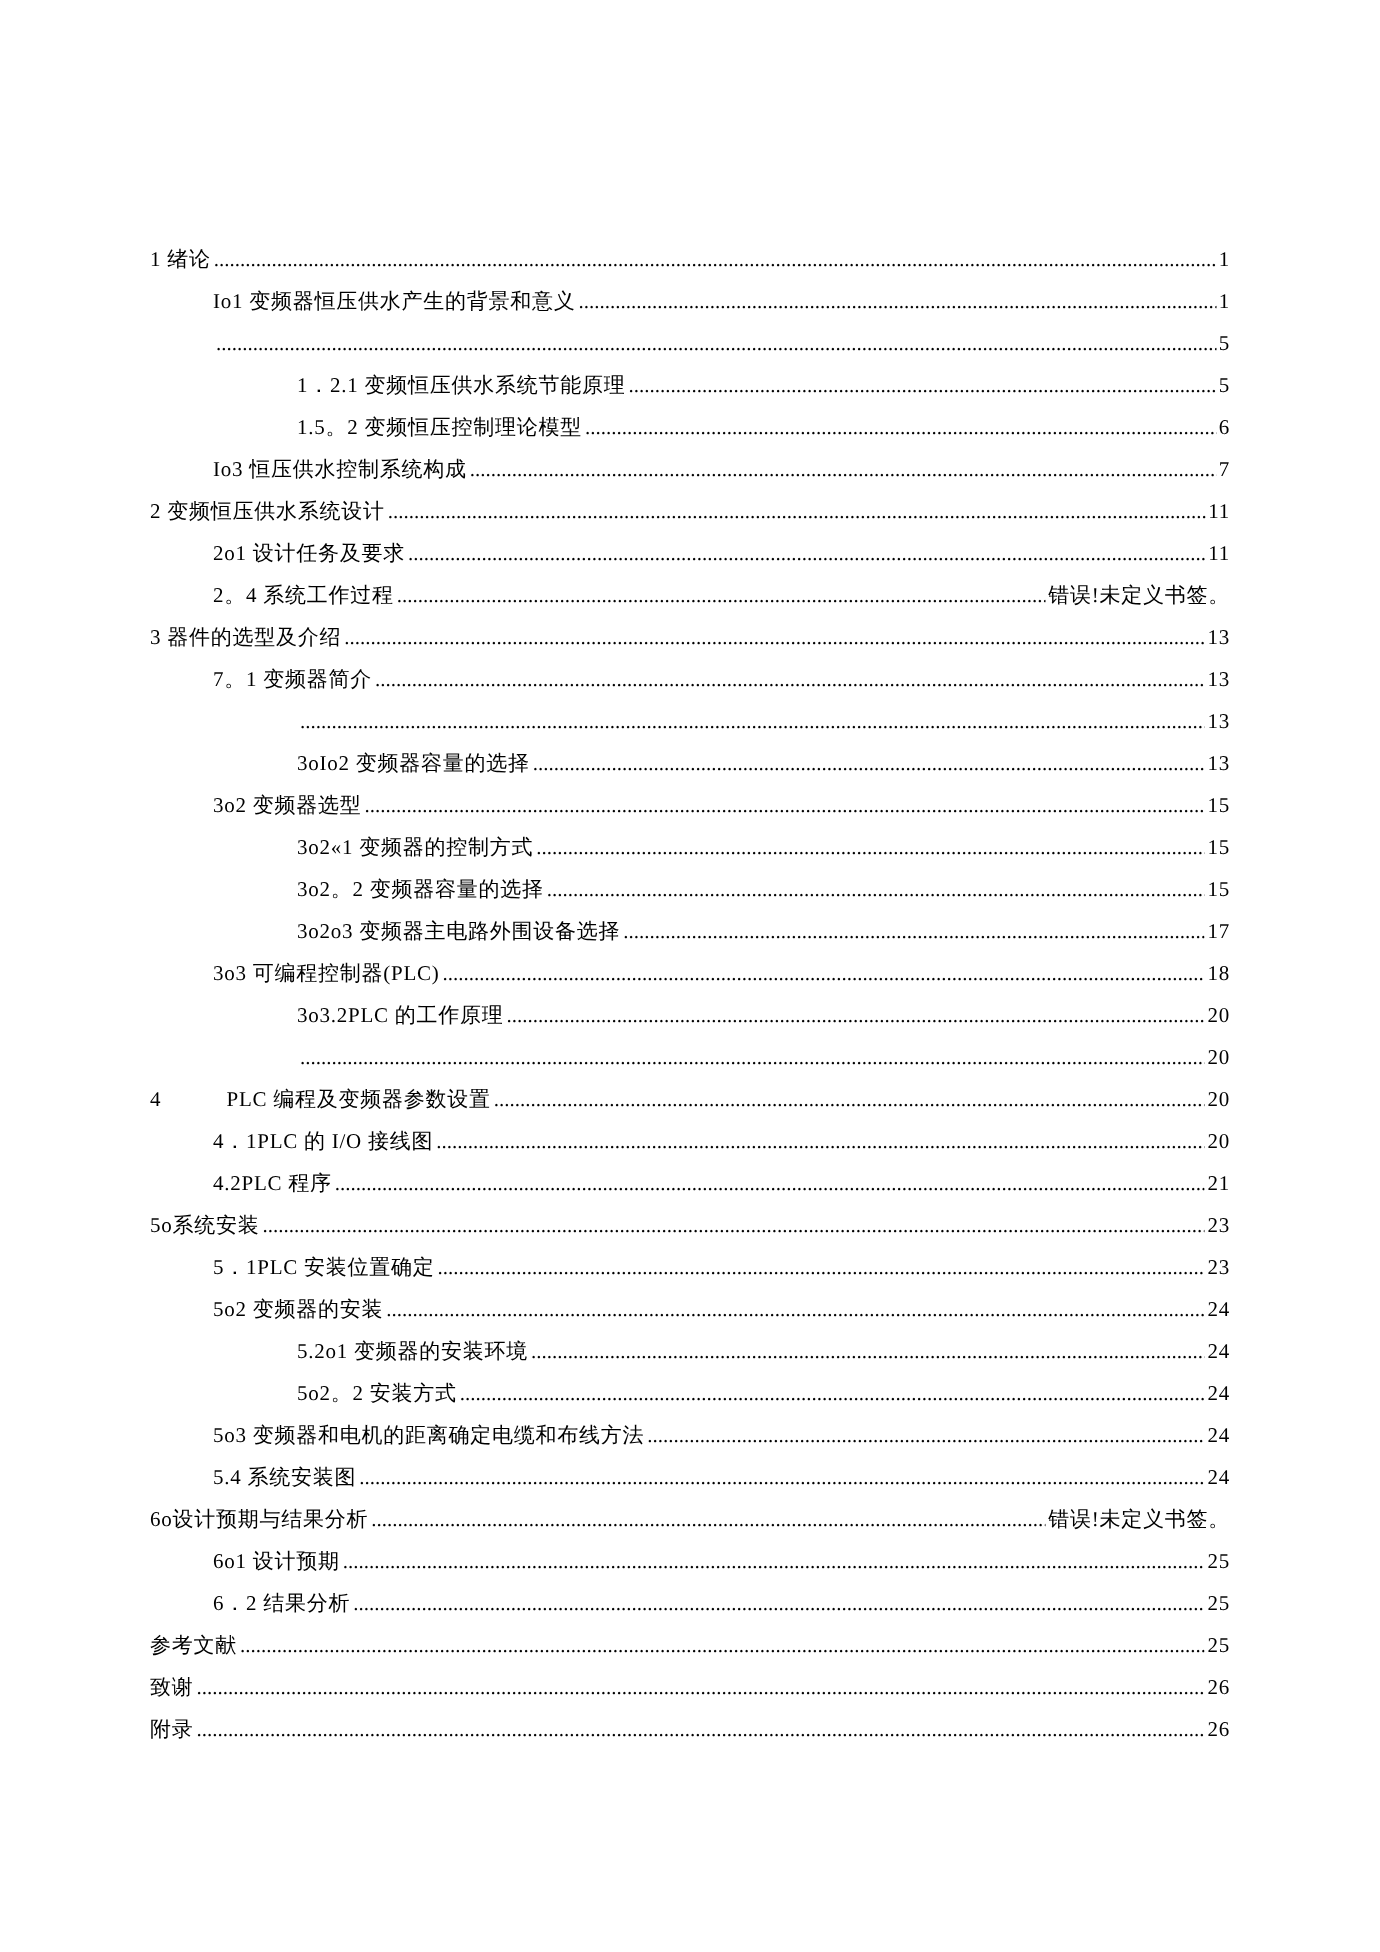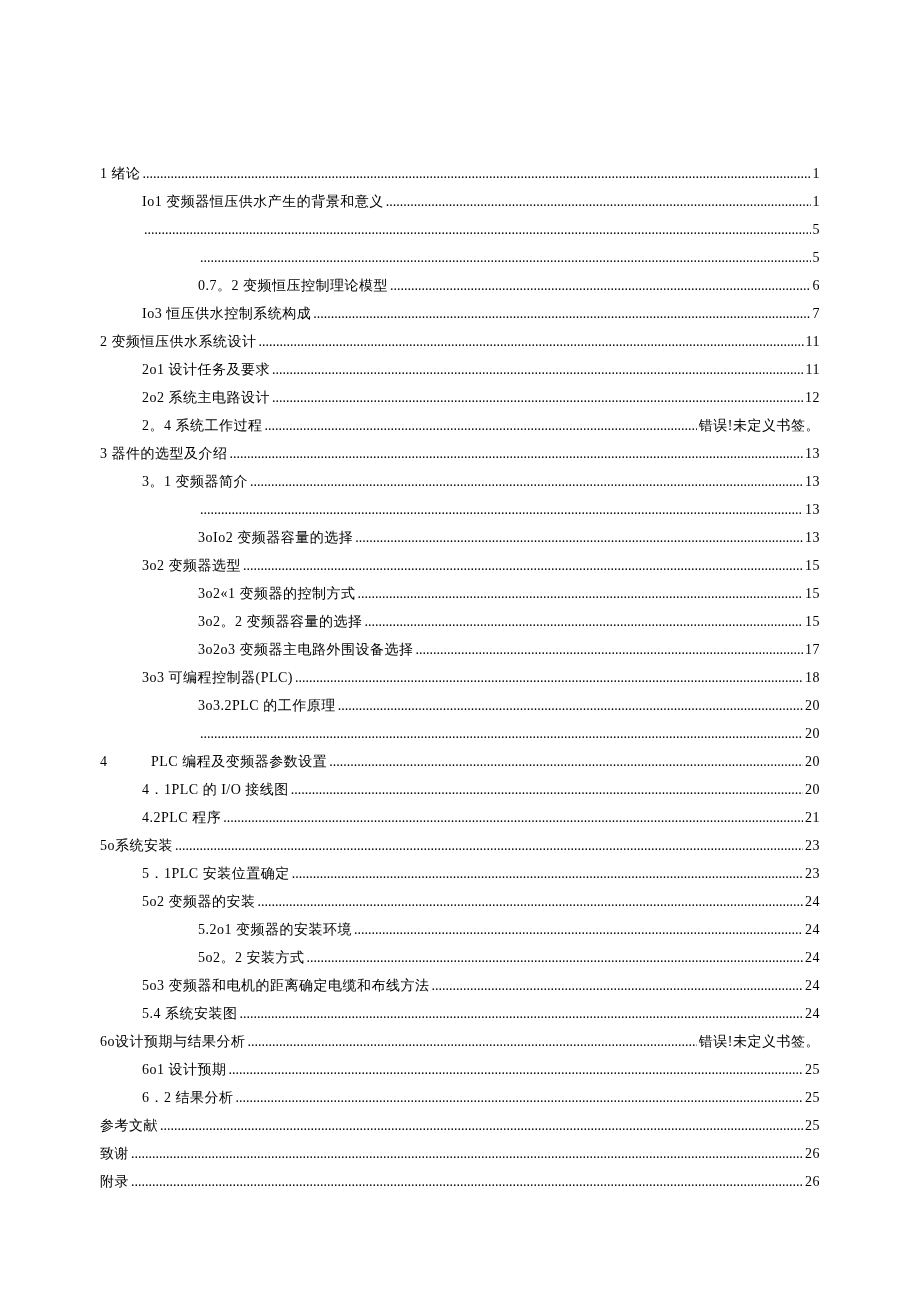--- a/index.html
+++ b/index.html
@@ -61,60 +61,56 @@
       <div class="toc-line indent-1">
         <span class="label">Io1 变频器恒压供水产生的背景和意义</span>
         <span class="dots"></span>
         <span class="pagenum">1</span>
       </div>
       <div class="toc-line indent-1">
         <span class="dots"></span>
         <span class="pagenum">5</span>
       </div>
       <div class="toc-line indent-2">
+        <span class="label">1．2.1 变频恒压供水系统节能原理</span>
         <span class="dots"></span>
         <span class="pagenum">5</span>
       </div>
       <div class="toc-line indent-2">
-        <span class="label">0.7。2 变频恒压控制理论模型</span>
+        <span class="label">1.5。2 变频恒压控制理论模型</span>
         <span class="dots"></span>
         <span class="pagenum">6</span>
       </div>
       <div class="toc-line indent-1">
         <span class="label">Io3 恒压供水控制系统构成</span>
         <span class="dots"></span>
         <span class="pagenum">7</span>
       </div>
       <div class="toc-line indent-0">
         <span class="label">2 变频恒压供水系统设计</span>
         <span class="dots"></span>
         <span class="pagenum">11</span>
       </div>
       <div class="toc-line indent-1">
         <span class="label">2o1 设计任务及要求</span>
         <span class="dots"></span>
         <span class="pagenum">11</span>
       </div>
       <div class="toc-line indent-1">
-        <span class="label">2o2 系统主电路设计</span>
-        <span class="dots"></span>
-        <span class="pagenum">12</span>
-      </div>
-      <div class="toc-line indent-1">
         <span class="label">2。4 系统工作过程</span>
         <span class="dots"></span>
         <span class="pagenum">错误!未定义书签。</span>
       </div>
       <div class="toc-line indent-0">
         <span class="label">3 器件的选型及介绍</span>
         <span class="dots"></span>
         <span class="pagenum">13</span>
       </div>
       <div class="toc-line indent-1">
-        <span class="label">3。1 变频器简介</span>
+        <span class="label">7。1 变频器简介</span>
         <span class="dots"></span>
         <span class="pagenum">13</span>
       </div>
       <div class="toc-line indent-2">
         <span class="dots"></span>
         <span class="pagenum">13</span>
       </div>
       <div class="toc-line indent-2">
         <span class="label">3oIo2 变频器容量的选择</span>
         <span class="dots"></span>

